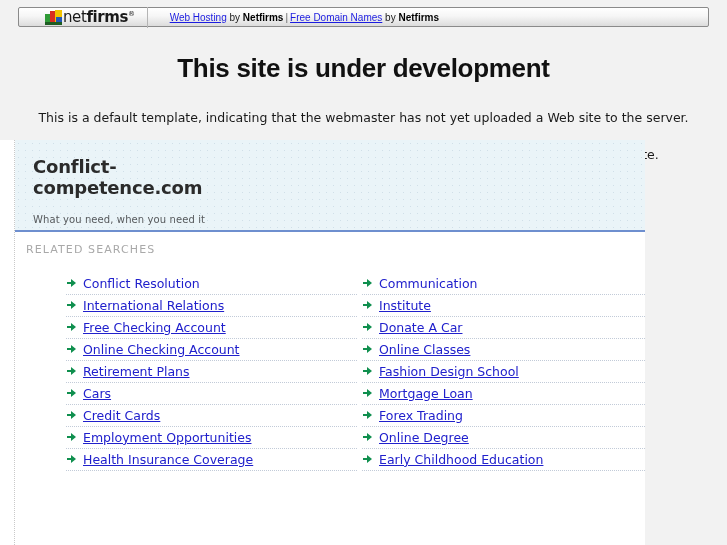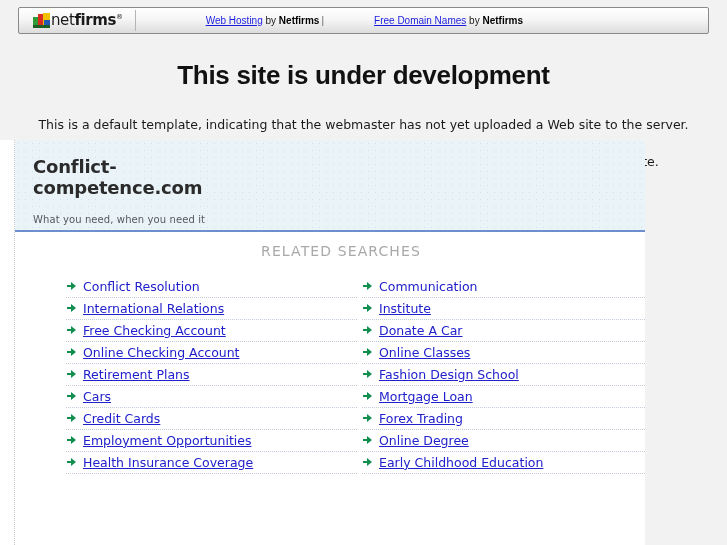--- a/index.html
+++ b/index.html
@@ -20,27 +20,28 @@
   #underdev-page {
     position: absolute;
     left: 0; top: 0;
     width: 727px;
     height: 545px;
     background: #f2f2f2;
   }
 
   #netfirms-bar {
     margin: 7px 18px 0 18px;
-    height: 27px;
+    height: 20px;
     background: linear-gradient(to bottom, #ffffff 0%, #f6f6f6 45%, #dcdcdc 100%);
     border: 1px solid #8a8a8a;
     border-radius: 2px;
     display: flex;
     align-items: center;
     box-sizing: border-box;
+    padding-left: 12px;
   }
 
   #netfirms-logo {
     display: flex;
     align-items: center;
     padding: 0 12px 0 14px;
     height: 100%;
   }
   #nf-mark {
     width: 17px;
@@ -79,21 +80,20 @@
 
   #netfirms-links {
     font-size: 10px;
     color: #1a1a1a;
     padding-left: 20px;
     white-space: nowrap;
     font-family: "Liberation Sans", sans-serif;
   }
   #netfirms-links a {
     color: #1c1ce0;
-    margin-left: 48px;
   }
   #netfirms-links b { font-weight: bold; color: #000; }
   #netfirms-links .sep { color: #666; padding: 0 2px; }
 
   #underdev-title {
     text-align: center;
     font-size: 26px;
     font-weight: bold;
     color: #111;
     margin-top: 26px;
@@ -183,25 +183,24 @@
     left: 0;
     top: 0;
     width: 641px;
     height: 311px;
     box-sizing: border-box;
     padding: 11px 0 0 0;
   }
 
   .section-label {
     font-family: "DejaVu Sans", sans-serif;
-    font-size: 14px;
+    font-size: 11px;
     letter-spacing: 1.1px;
     color: #a9a9a9;
     text-transform: uppercase;
-    text-align: center;
   }
   #main-pane .section-label { padding-left: 11px; }
 
   #link-columns {
     display: flex;
     margin-top: 17px;
     padding: 0 9px 0 51px;
     box-sizing: border-box;
   }
   .link-col {

